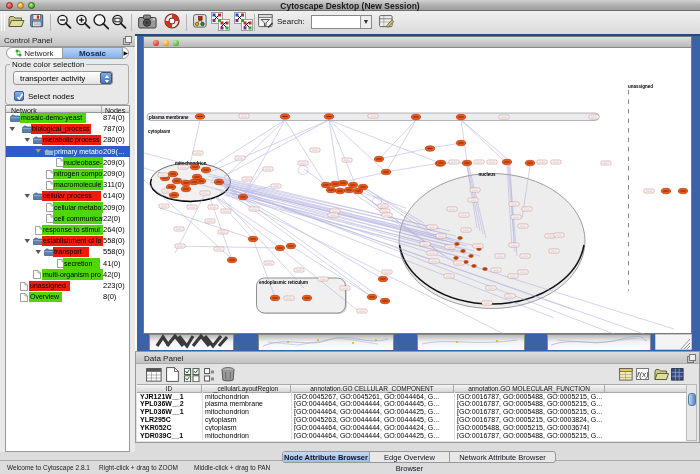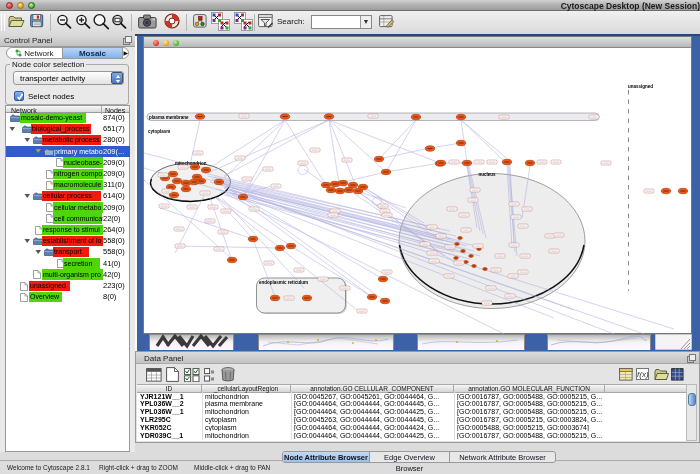--- a/index.html
+++ b/index.html
@@ -2,21 +2,21 @@
 <html><head><meta charset="utf-8"><style>
 *{margin:0;padding:0;box-sizing:border-box}
 body{font-family:"Liberation Sans",sans-serif;width:700px;height:474px;overflow:hidden;position:relative;background:#dcdcdc}
 .abs{position:absolute}
 </style></head><body>
 
 <div class="abs" style="left:0;top:0;width:700px;height:11px;background:linear-gradient(#d2d2d2,#b4b4b4 45%,#9d9d9d);border-bottom:1px solid #6e6e6e">
  <div class="abs" style="left:6px;top:2px;width:7px;height:7px;border-radius:50%;background:radial-gradient(circle at 35% 30%,#ff9a90,#e1443a 60%,#a02a20);border:0.5px solid #922"></div>
  <div class="abs" style="left:17px;top:2px;width:7px;height:7px;border-radius:50%;background:radial-gradient(circle at 35% 30%,#ffe9a0,#f0a72e 60%,#b07010);border:0.5px solid #a70"></div>
  <div class="abs" style="left:28px;top:2px;width:7px;height:7px;border-radius:50%;background:radial-gradient(circle at 35% 30%,#c8f0a0,#59bd3a 60%,#2e7a1a);border:0.5px solid #261"></div>
- <div class="abs" style="left:0;top:0.5px;width:700px;text-align:right;font-size:8.5px;font-weight:bold;color:#1a1a1a">Cytoscape Desktop (New Session)</div>
+ <div class="abs" style="left:0;top:0.5px;width:700px;text-align:center;font-size:8.5px;font-weight:bold;color:#1a1a1a">Cytoscape Desktop (New Session)</div>
 </div>
 
 <div class="abs" style="left:0;top:11px;width:700px;height:33px;background:linear-gradient(#f0f0f0,#d2d2d2);border-bottom:1px solid #888">
  <div class="abs" style="left:1px;top:3px;width:1px;height:17px;background:#aaa;border-right:1px solid #fff"></div>
  <div class="abs" style="left:4px;top:3px;width:1px;height:17px;background:#aaa;border-right:1px solid #fff"></div>
  <div class="abs" style="left:50px;top:3px;width:1px;height:17px;background:#b5b5b5"></div>
  <div class="abs" style="left:131px;top:3px;width:1px;height:17px;background:#b5b5b5"></div>
  <div class="abs" style="left:186px;top:3px;width:1px;height:17px;background:#b5b5b5"></div>
  <div class="abs" style="left:254px;top:3px;width:1px;height:17px;background:#b5b5b5"></div>
  <div class="abs" style="left:277px;top:6px;font-size:8px;color:#111">Search:</div>
@@ -160,21 +160,21 @@
           <circle cx="5" cy="6" r="1.5" fill="#2a2"></circle>
           <path d="M2 3.5 L2 6 L5 6 M5 4.5 L5 2 L2 2" stroke="#2a2" stroke-width="0.7" fill="none"></path>
         </svg> Network</div>
    <div style="width:69px;background:linear-gradient(#b8d4f5,#85b1ea);font-size:8px;line-height:11px;text-align:center;color:#102a50;font-weight:bold;border-left:1px solid #9a9a9a">Mosaic</div>
    <div style="flex:1;border-left:1px solid #9a9a9a;font-size:6px;line-height:11px;text-align:center;color:#111">▶</div>
  </div>
 
  <div class="abs" style="left:5px;top:30px;width:124px;height:41px;border:1px solid #aaa;border-radius:3px"></div>
  <div class="abs" style="left:10px;top:26px;background:#e9e9e9;padding:0 2px;font-size:8px;color:#111">Node color selection</div>
 
- <div class="abs" style="left:13px;top:37px;width:111px;height:14px;background:linear-gradient(#fff,#e2e2e2);border:1px solid #999;border-radius:3px">
+ <div class="abs" style="left:13px;top:37px;width:100px;height:14px;background:linear-gradient(#fff,#e2e2e2);border:1px solid #999;border-radius:3px">
    <div class="abs" style="left:6px;top:2px;font-size:8px;color:#000">transporter activity</div>
    <div class="abs" style="right:0px;top:0px;width:12px;height:12px;background:linear-gradient(#7fa8e8,#4877c8);border-radius:2px;border:0.5px solid #456">
      <svg width="12" height="12" style="display:block">
           <path d="M6 2 L8.2 5 L3.8 5 Z" fill="#fff"></path>
           <path d="M6 10 L8.2 7 L3.8 7 Z" fill="#fff"></path>
         </svg>
    </div>
  </div>
 
  <div class="abs" style="left:14px;top:57px;width:10px;height:10px;background:linear-gradient(#88b4f0,#4878cc);border:1px solid #345a90;border-radius:2px">
@@ -200,21 +200,21 @@
 <div style="position:absolute;left:103px;top:113.0px;font-size:7.5px;line-height:10px;color:#000;white-space:nowrap">874(0)</div>
 <svg style="position:absolute;left:9px;top:125.7px" width="7" height="6">
     <path d="M0.5 1 L6 1 L3.2 5 Z" fill="#555"></path>
   </svg>
 <svg style="position:absolute;left:22px;top:125.2px" width="10" height="8">
     <path d="M0.5 2.5 L3 0.8 L5 2 L9.5 2 L9.5 7.5 L0.5 7.5 Z" fill="#5a7fb0" stroke="#38537a" stroke-width="0.7"></path>
     <path d="M0.5 3.6 L9.5 3.6" stroke="#9db8d8" stroke-width="0.8"></path>
   </svg>
 <div style="position:absolute;left:31px;top:123.7px;width:60px;height:10.5px;background:#f21a0a"></div>
 <div style="position:absolute;left:32px;top:124.2px;font-size:7px;line-height:10px;color:#000;white-space:nowrap;overflow:hidden;width:60px">biological_process</div>
-<div style="position:absolute;left:103px;top:124.2px;font-size:7.5px;line-height:10px;color:#000;white-space:nowrap">651(7)</div>
+<div style="position:absolute;left:103px;top:124.2px;font-size:7.5px;line-height:10px;color:#000;white-space:nowrap">787(0)</div>
 <svg style="position:absolute;left:24px;top:136.9px" width="7" height="6">
     <path d="M0.5 1 L6 1 L3.2 5 Z" fill="#555"></path>
   </svg>
 <svg style="position:absolute;left:33px;top:136.4px" width="10" height="8">
     <path d="M0.5 2.5 L3 0.8 L5 2 L9.5 2 L9.5 7.5 L0.5 7.5 Z" fill="#5a7fb0" stroke="#38537a" stroke-width="0.7"></path>
     <path d="M0.5 3.6 L9.5 3.6" stroke="#9db8d8" stroke-width="0.8"></path>
   </svg>
 <div style="position:absolute;left:42px;top:134.9px;width:59px;height:10.5px;background:#f21a0a"></div>
 <div style="position:absolute;left:43px;top:135.4px;font-size:7px;line-height:10px;color:#000;white-space:nowrap;overflow:hidden;width:59px">metabolic process</div>
 <div style="position:absolute;left:103px;top:135.4px;font-size:7.5px;line-height:10px;color:#000;white-space:nowrap">280(0)</div>

